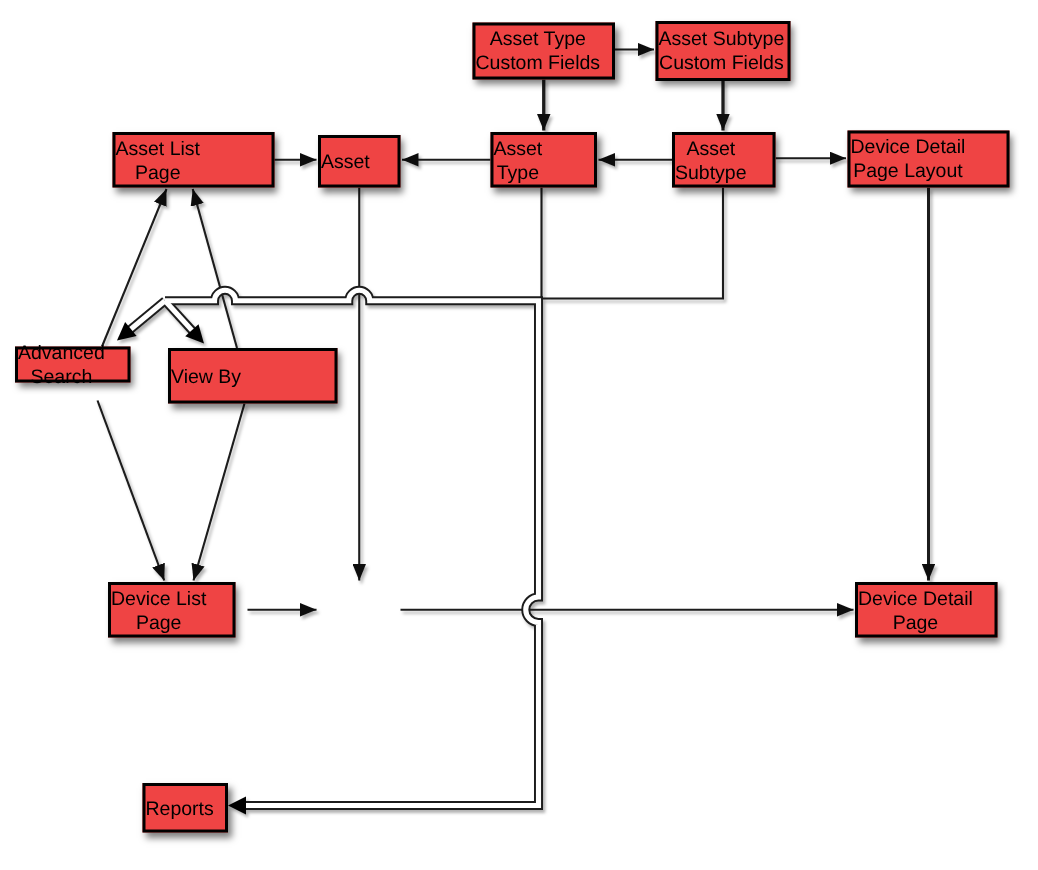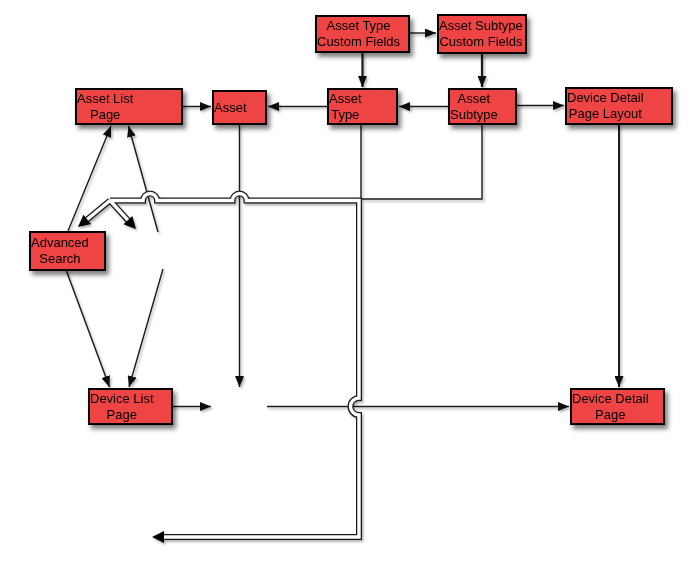--- a/index.html
+++ b/index.html
@@ -89,26 +89,32 @@
 Type</span>
   </div>
   <div class="node" style="left:448px;top:88px;width:69px;height:37px">
     <span>Asset
 Subtype</span>
   </div>
   <div class="node" style="left:565px;top:87px;width:108px;height:38px">
     <span>Device Detail
 Page Layout</span>
   </div>
-  <div class="node" style="left:29px;top:231px;width:77px;height:40px">
+  <div class="node" style="left:10px;top:231px;width:77px;height:24px">
     <span>Advanced
 Search</span>
   </div>
-  <div class="node" style="left:88px;top:388px;width:85px;height:37px">
+  <div class="node" style="left:112px;top:232px;width:113px;height:37px">
+    <span>View By</span>
+  </div>
+  <div class="node" style="left:72px;top:388px;width:85px;height:37px">
     <span>Device List
 Page</span>
   </div>
   <div class="node" style="left:570px;top:388px;width:95px;height:37px">
     <span>Device Detail
 Page</span>
   </div>
+  <div class="node" style="left:95px;top:522px;width:57px;height:33px">
+    <span>Reports</span>
+  </div>
 
 </div>
 
 </body></html>

